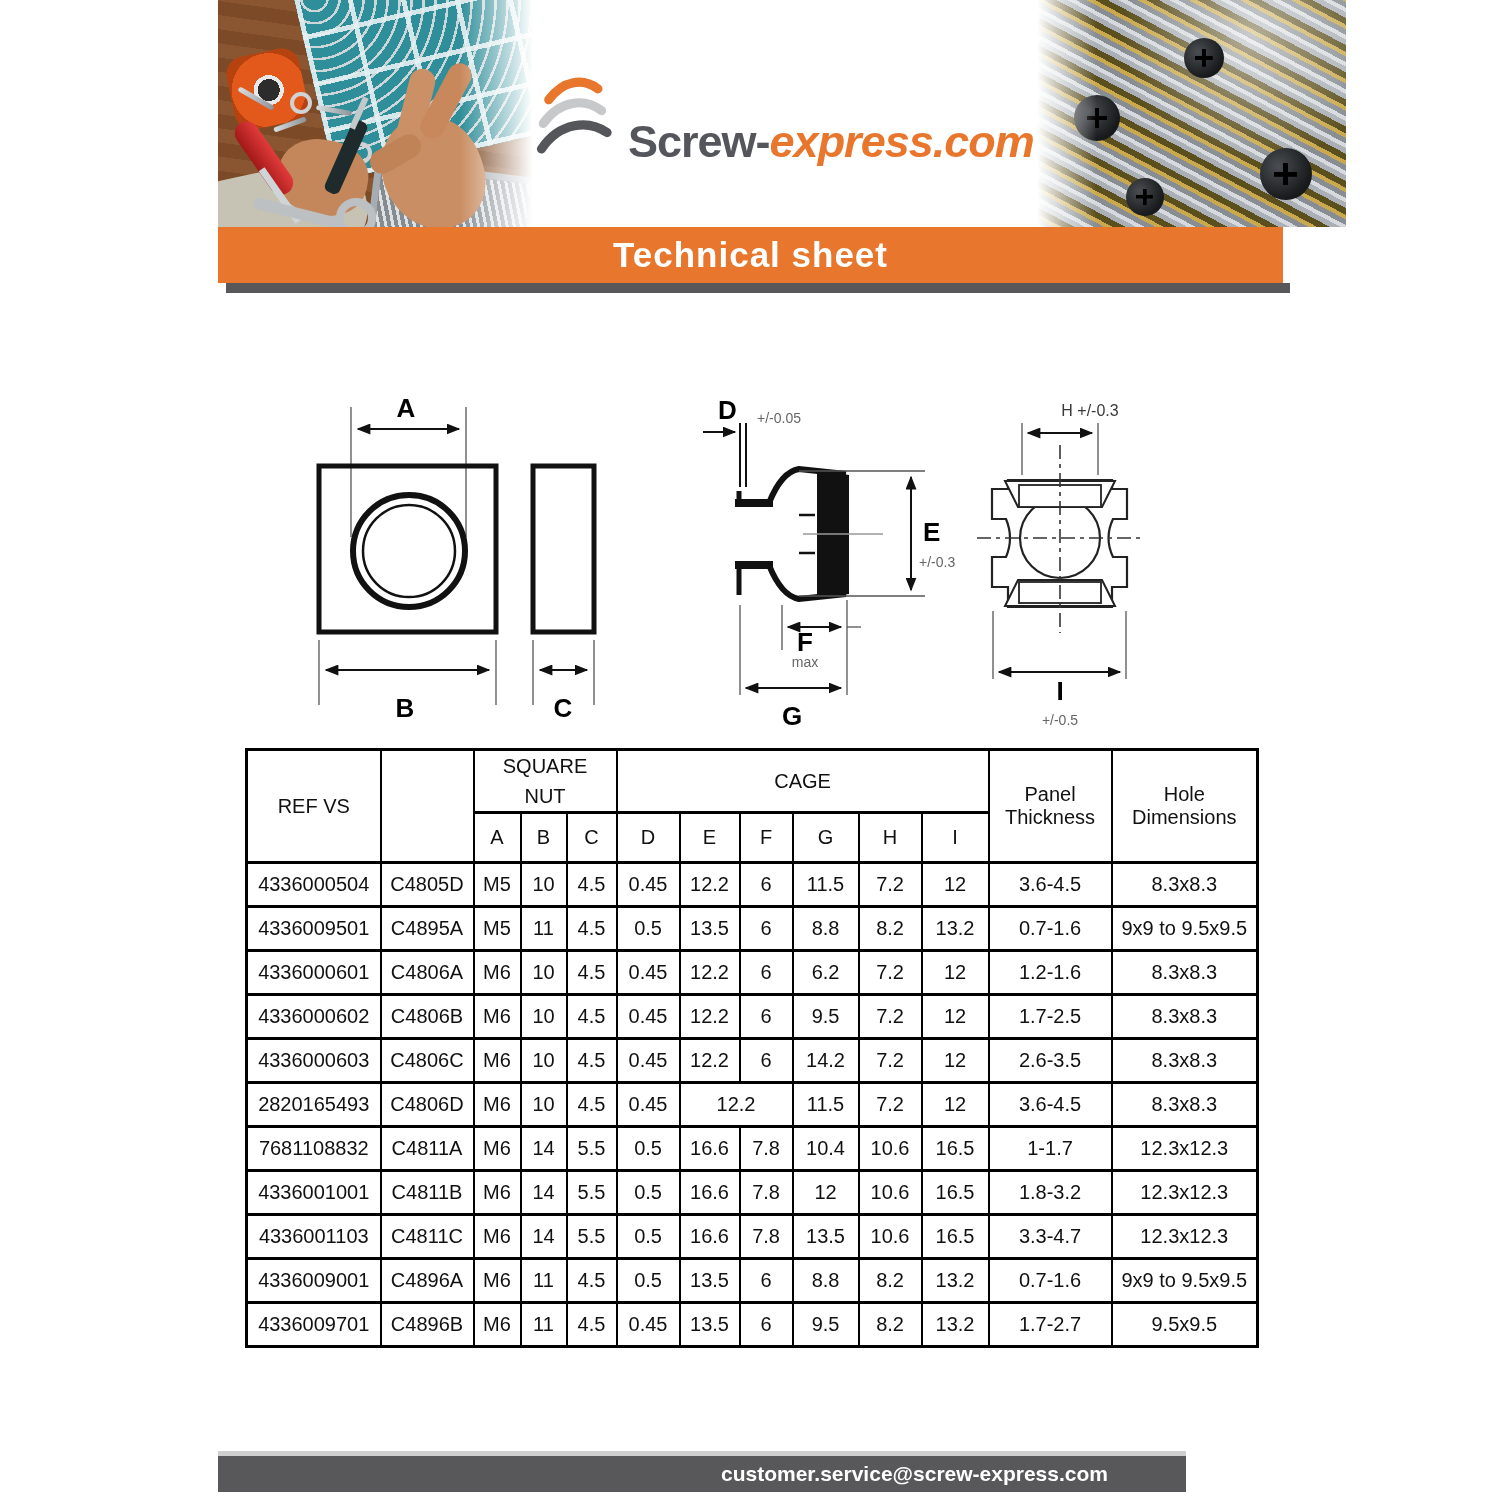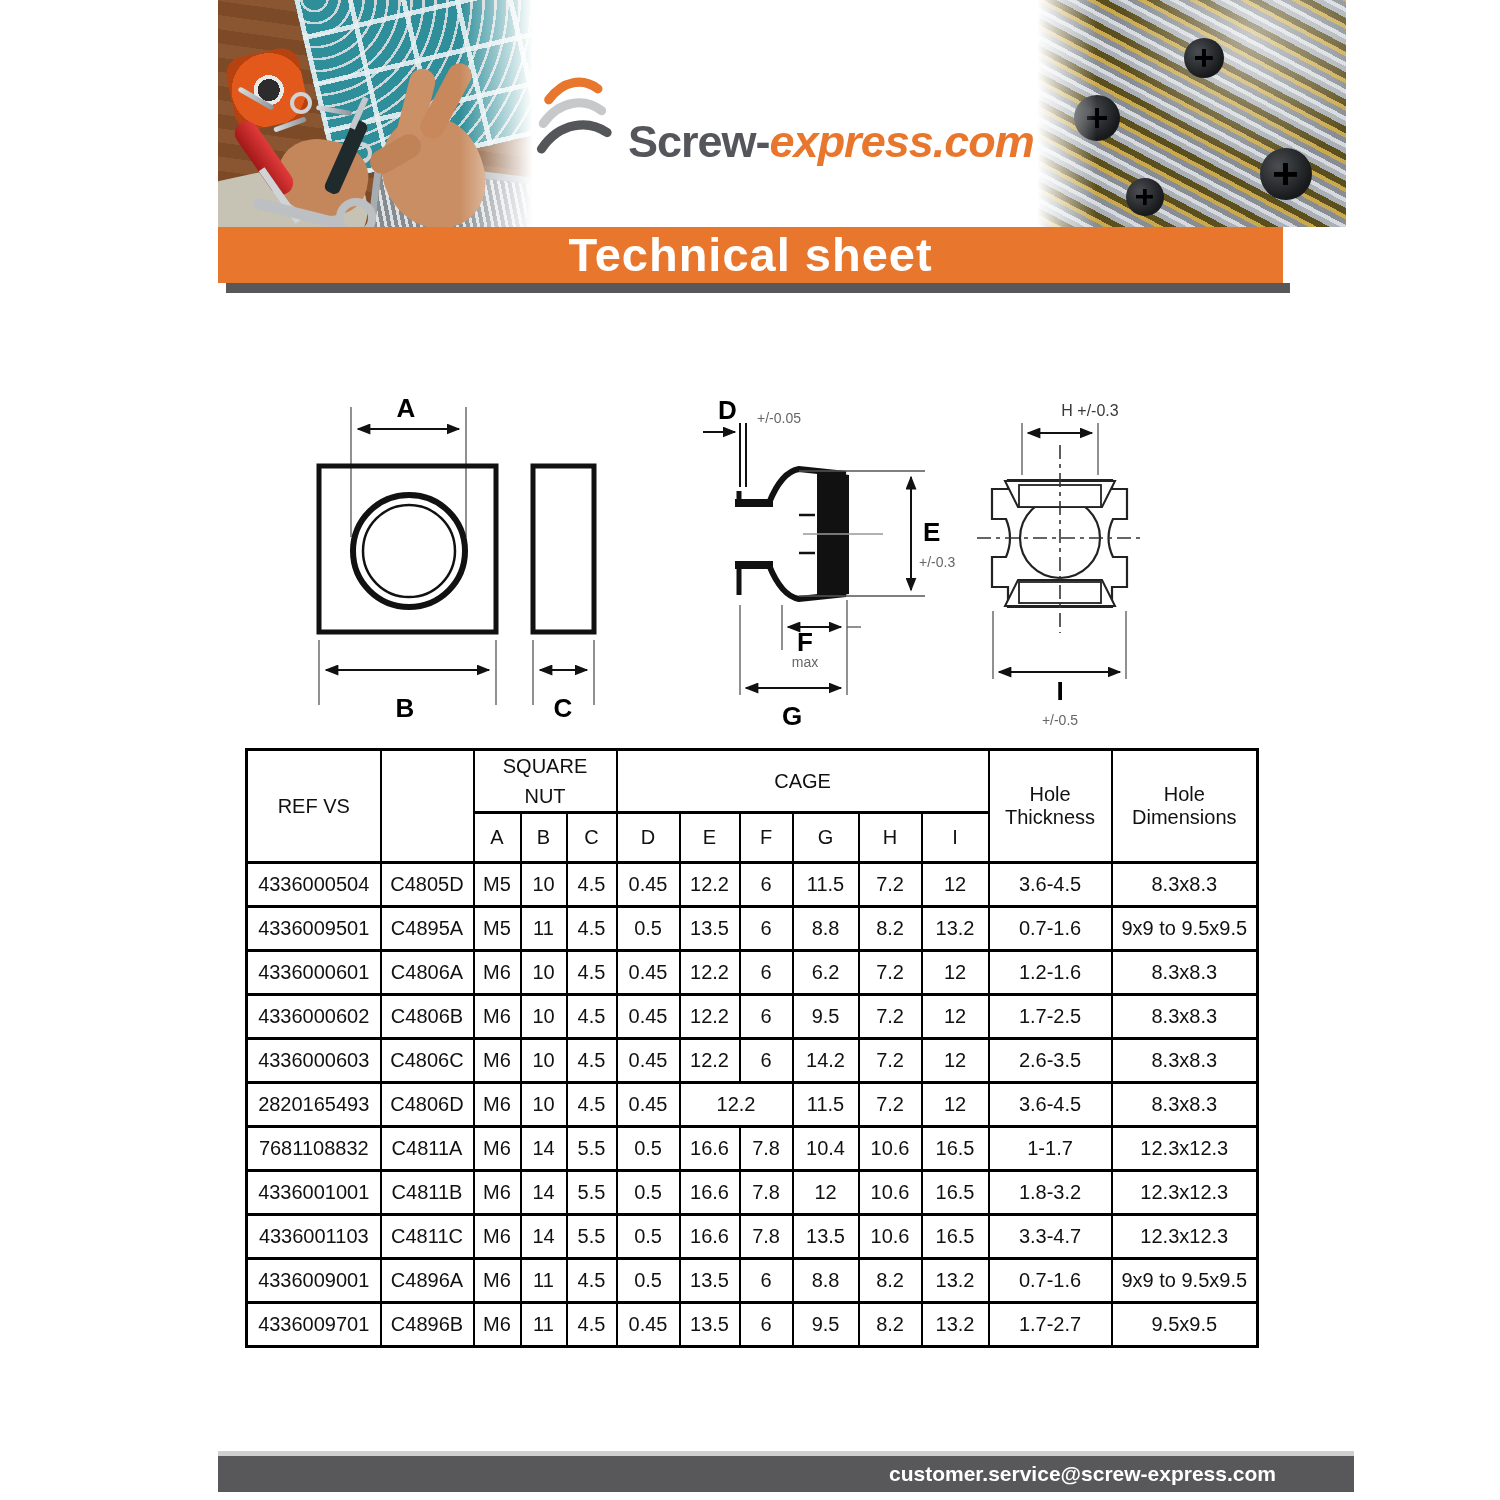--- a/index.html
+++ b/index.html
@@ -57,21 +57,21 @@
   .sh{position:absolute;border-radius:50%;background:radial-gradient(circle at 35% 35%,#4a4e52,#17191b 70%);}
   .sh::after{content:"";position:absolute;inset:28%;
       background:linear-gradient(#000,#000) center/100% 22% no-repeat,linear-gradient(#000,#000) center/22% 100% no-repeat;}
   .sh1{left:40px;top:95px;width:46px;height:46px;}
   .sh2{left:150px;top:38px;width:40px;height:40px;}
   .sh3{left:226px;top:148px;width:52px;height:52px;}
   .sh4{left:92px;top:178px;width:38px;height:38px;}
 
   
   .banner{position:absolute;left:218px;top:227px;width:1065px;height:56px;background:#e8762c;
-      color:#fff;font-size:47px;font-weight:800;text-align:center;line-height:56px;letter-spacing:1px;}
+      color:#fff;font-size:35px;font-weight:800;text-align:center;line-height:56px;letter-spacing:1px;}
   .bar-under{position:absolute;left:226px;top:283px;width:1064px;height:10px;background:#58585a;}
 
   
   .diagrams{position:absolute;left:240px;top:390px;width:1035px;height:355px;}
   .diagrams svg{position:absolute;top:5px;overflow:visible;}
   .d1{left:60px;} .d2{left:455px;} .d3{left:735px;}
   .dim-label{font-family:"Liberation Sans",sans-serif;font-weight:800;font-size:26px;fill:#000;}
   .dim-tol{font-family:"Liberation Sans",sans-serif;font-size:14px;fill:#666;}
   .dim-tol-dk{font-family:"Liberation Sans",sans-serif;font-size:16px;fill:#3a3a3a;}
   .ext{stroke:#555;stroke-width:1.3;fill:none;}
@@ -83,21 +83,21 @@
   table.spec{border-collapse:collapse;table-layout:fixed;width:1011px;border:3px solid #000;}
   table.spec td,table.spec th{border:2px solid #000;border-top-width:3px;border-bottom-width:3px;
       text-align:center;vertical-align:middle;font-weight:400;font-size:20px;padding:0;overflow:hidden;}
   tr.h1{height:56px;} tr.h2{height:50px;} tr.dr{height:44px;}
   .th-ref{font-size:20px;} .th-sq{font-size:17px;white-space:pre-line;line-height:1.5;}
   .th-cage{font-size:22px;} .th-panel{font-size:20px;} .th-hole{font-size:15px;margin-left:13px;}
   .th-letter{font-weight:700;font-size:20px;}
   td.small{font-size:14px;margin-top:16px;}
 
   
-  .footer{position:absolute;left:218px;top:1451px;width:1136px;height:41px;box-sizing:border-box;
+  .footer{position:absolute;left:218px;top:1451px;width:968px;height:41px;box-sizing:border-box;
       background:linear-gradient(180deg,#cfcfcf 0,#cfcfcf 5px,#58585a 5px);
       display:flex;align-items:center;justify-content:flex-end;padding:5px 78px 0 0;}
   .footer span{color:#fff;font-size:21px;font-weight:700;}
 </style>
 </head>
 <body>
 
 <div class="page">
 
   <div class="hdr">
@@ -259,21 +259,21 @@
           <col style="width:123px">
         <col style="width:146px">
       </colgroup>
       <tbody>
           <tr class="h1">
         <th rowspan="2" class="th-ref">REF VS</th>
         <th rowspan="2"></th>
         <th colspan="3" class="th-sq">SQUARE
 NUT</th>
         <th colspan="6" class="th-cage">CAGE</th>
-        <th rowspan="2" class="th-panel">Hole Thickness</th>
+        <th rowspan="2" class="th-panel">Panel Thickness</th>
         <th rowspan="2" class="th-hole">Hole Dimensions</th>
       </tr>
       <tr class="h2">
         <th class="th-letter">A</th>
         <th class="th-letter">B</th>
         <th class="th-letter">C</th>
         <th class="th-letter">D</th>
         <th class="th-letter">E</th>
         <th class="th-letter">F</th>
         <th class="th-letter">G</th>

